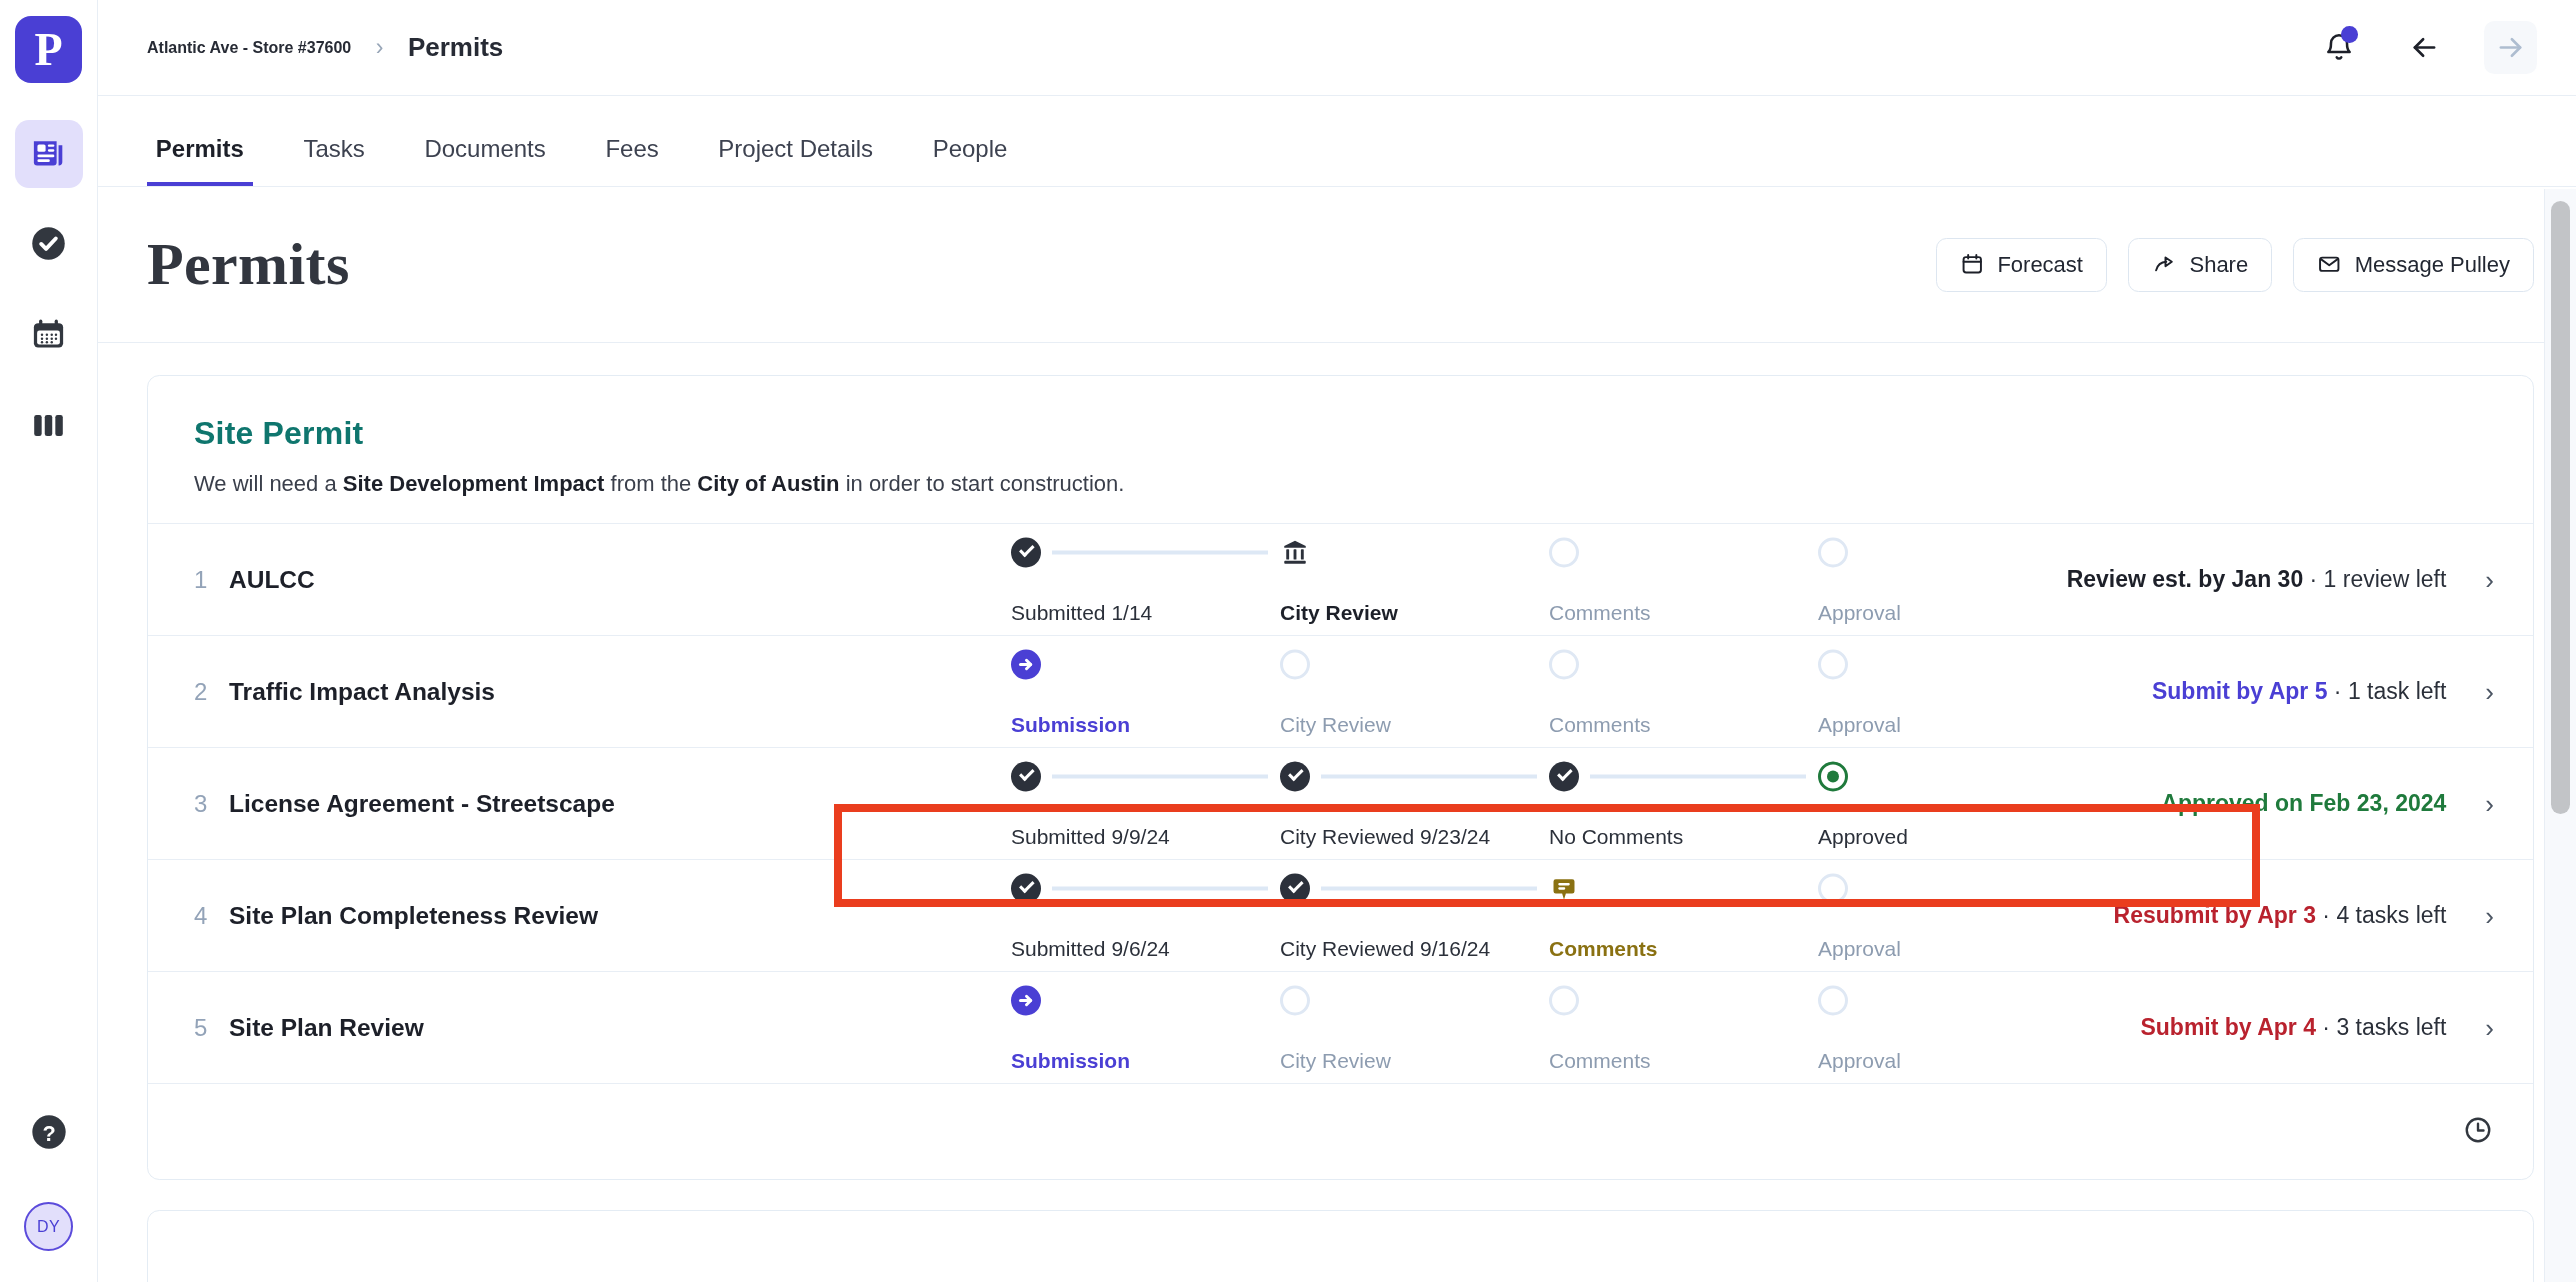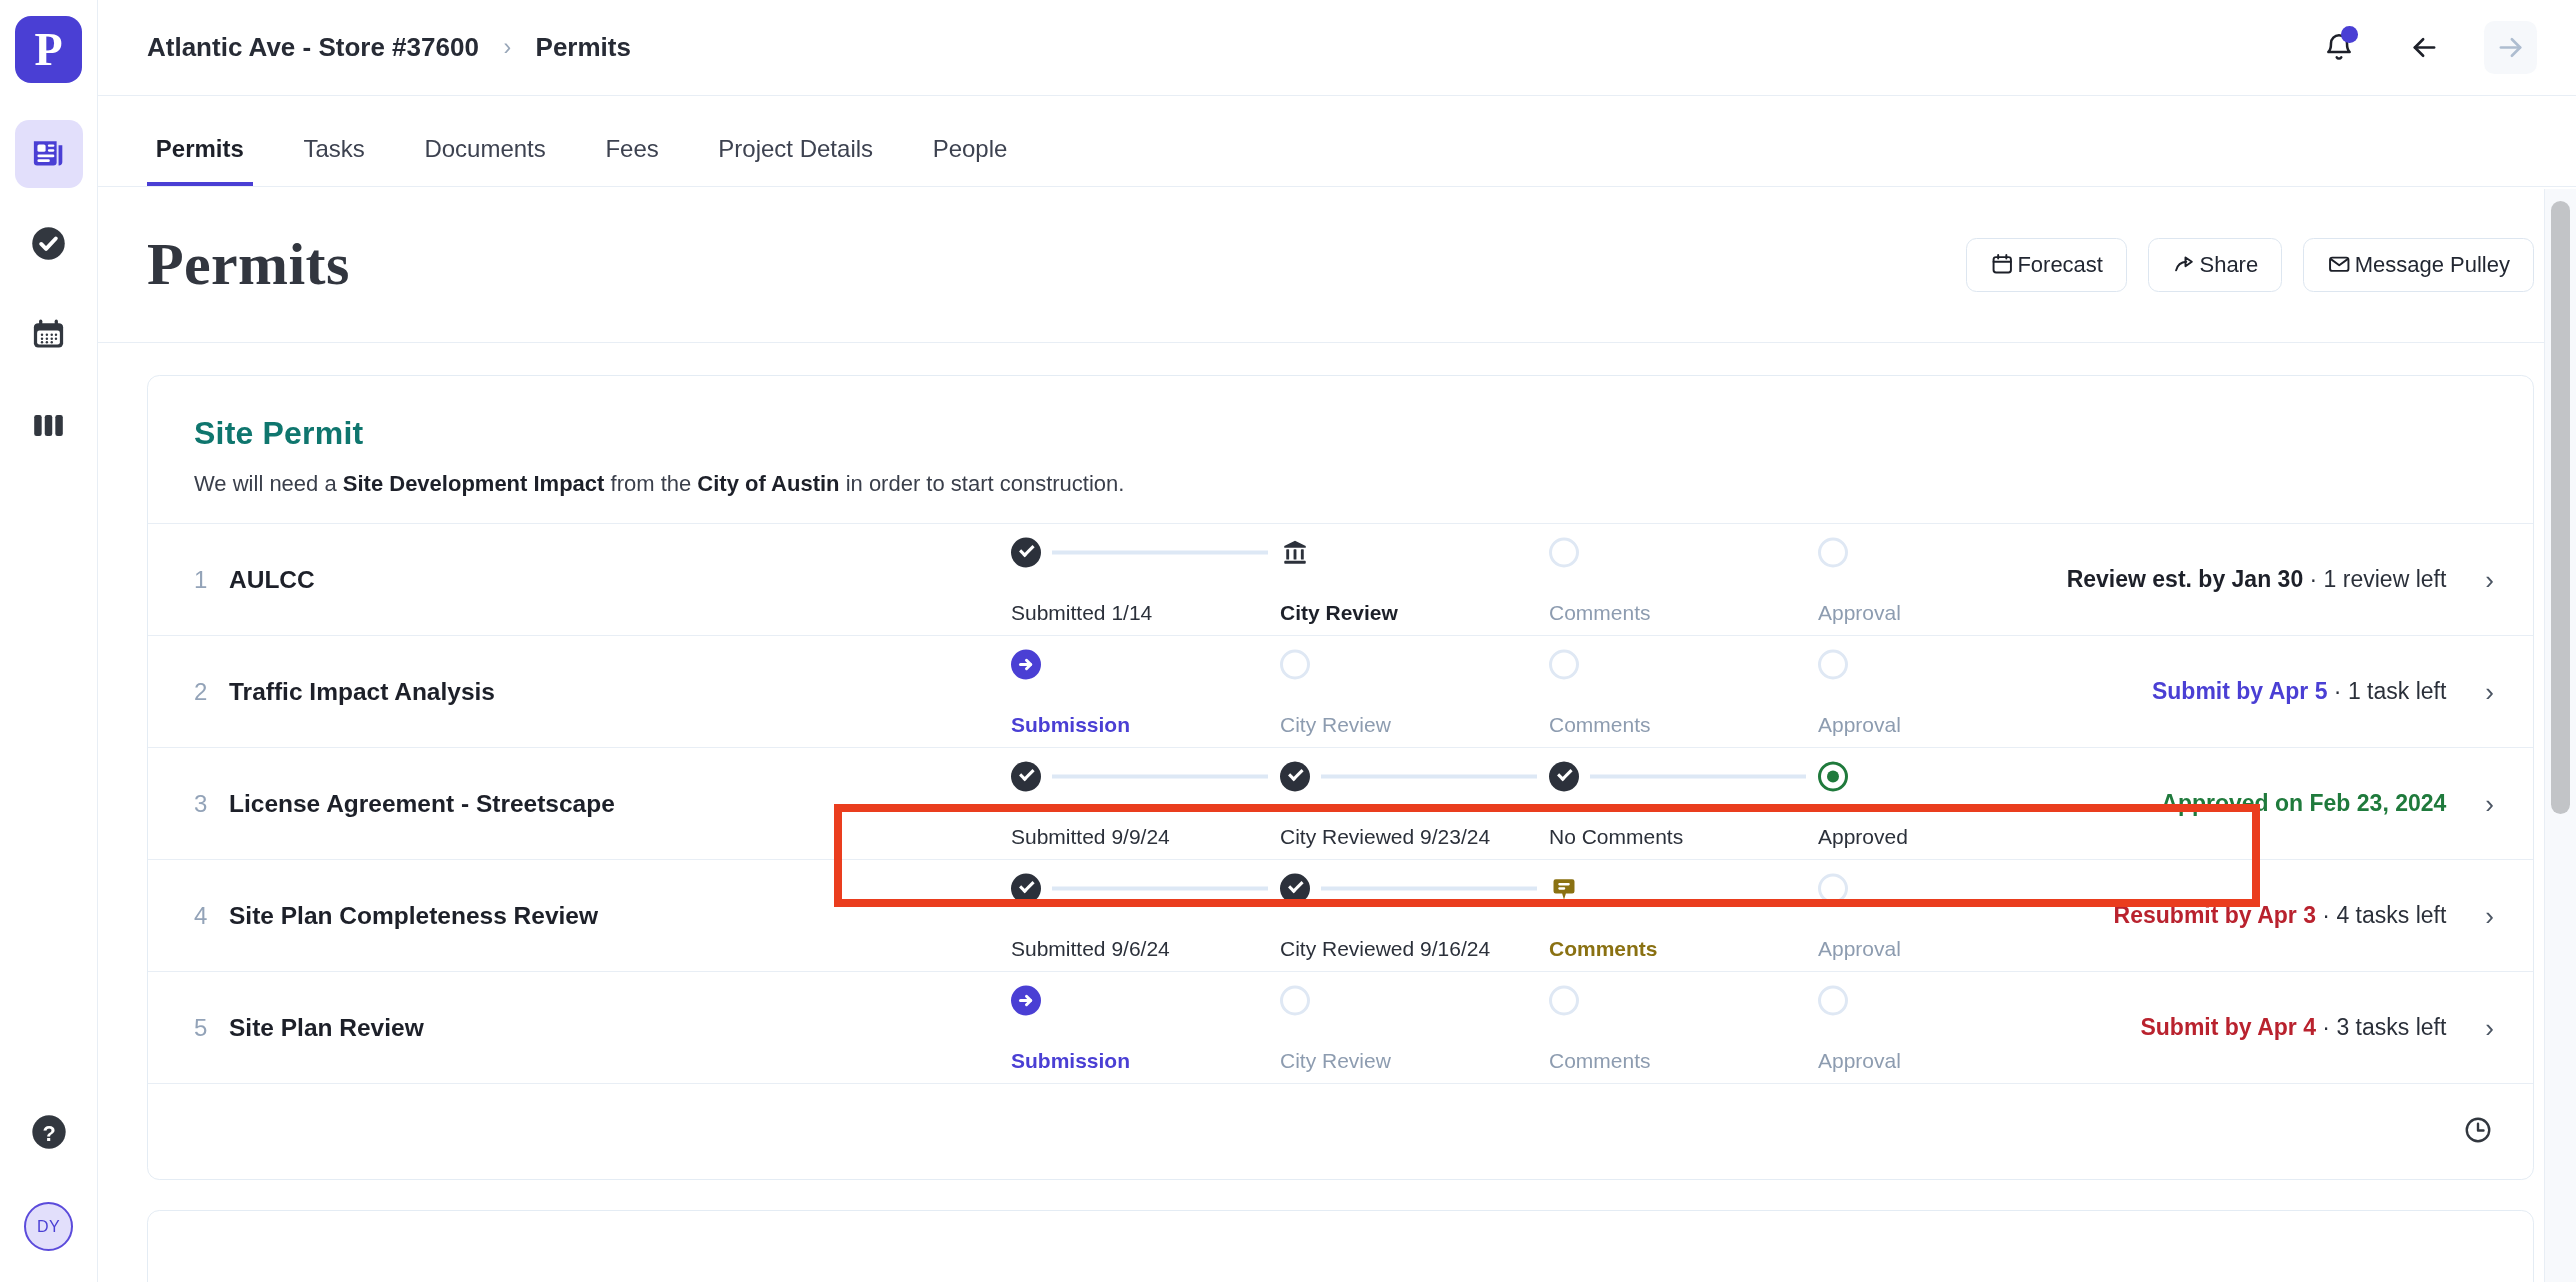--- a/index.html
+++ b/index.html
@@ -44,21 +44,21 @@
 
   
   .main { flex: 1; height: 1283px; position: relative; overflow: hidden; background:#fff; }
 
   
   .topbar {
     height: 96px; display: flex; align-items: center;
     padding: 0 39px 0 49px; border-bottom: 1.8px solid #e8eef5;
     background: #fff;
   }
-  .crumb-root { font-size: 26px; font-weight: 700; color: #272b35; }
+  .crumb-root { font-size: 16px; font-weight: 700; color: #272b35; }
   .crumb-sep { margin: 0 24.5px; color: #98a6b8; font-size: 23px; }
   .crumb-leaf { font-size: 26px; font-weight: 700; color: #272b35; }
   .topbar-right { margin-left: auto; display: flex; align-items: center; gap: 33px; }
   .icon-btn { width: 53px; height: 53px; display: flex; align-items: center; justify-content: center; border-radius: 10.5px; cursor: pointer; position: relative; }
   .icon-btn.soft { background: #f6f8fb; }
   .bell-dot { position: absolute; top: 5.3px; right: 7px; width: 16.6px; height: 16.6px; border-radius: 50%; background: #4a3fd4; }
 
   
   .tabbar { height: 91px; display: flex; align-items: flex-end; padding: 0 49px; border-bottom: 1.8px solid #e8eef5; background:#fff; }
   .tab {
@@ -69,21 +69,21 @@
 
   
   .page-head {
     height: 156px; display: flex; align-items: center;
     padding: 0 42px 0 49px; border-bottom: 1.8px solid #e8eef5; background:#fff;
   }
   .page-title { font-family: "Liberation Serif", serif; font-size: 60px; font-weight: 700; color: #32363f; letter-spacing: 0.4px; }
   .page-actions { margin-left: auto; display: flex; gap: 21px; }
   .pill {
     height: 54px; padding: 0 23px; border: 1.8px solid #dde6f0; border-radius: 10.5px;
-    background: #fff; display: flex; align-items: center; gap: 3px;
+    background: #fff; display: flex; align-items: center; gap: 13px;
     font-size: 22px; color: #222732; cursor: pointer; white-space: nowrap;
   }
 
   
   .content { padding: 32px 42px 0 49px; background: #fff; height: calc(1283px - 96px - 91px - 156px); overflow: hidden; }
   .card { border: 1.8px solid #e4ecf4; border-radius: 12.3px; background: #fff; }
   .card-head { padding: 39px 46px 26px; }
   .card-title { font-size: 32px; font-weight: 700; color: #0f766e; letter-spacing: 0.2px; }
   .card-sub { margin-top: 19px; font-size: 22px; color: #3a3f4b; }
   .card-sub b { font-weight: 700; color: #1d2029; }

